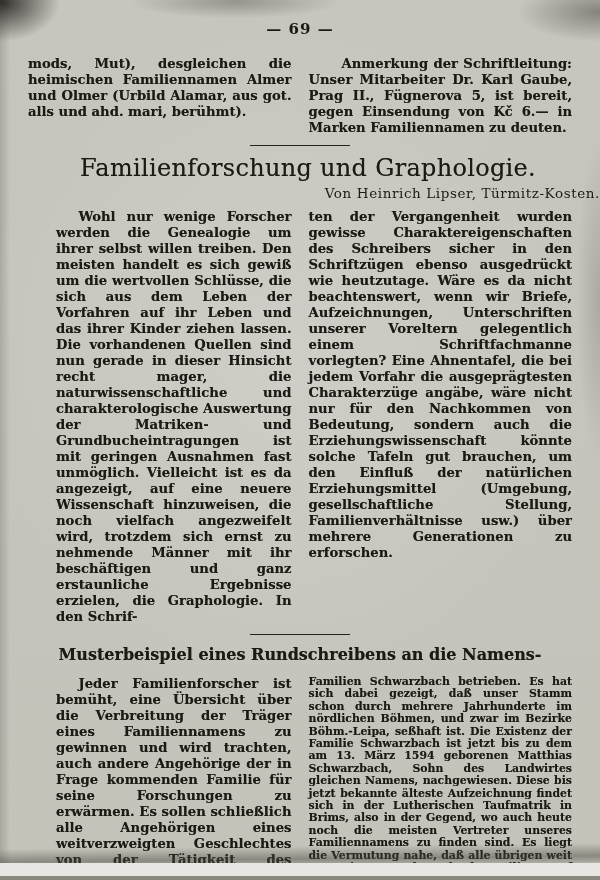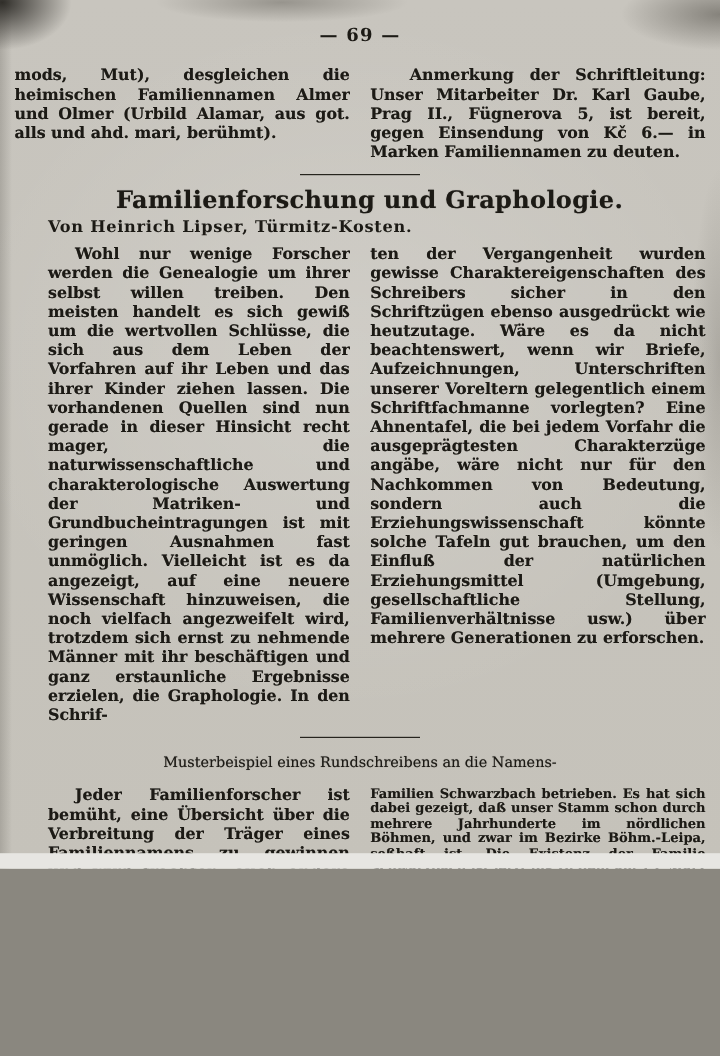--- a/index.html
+++ b/index.html
@@ -2,21 +2,21 @@
 <html lang="de"><head>
 <meta charset="utf-8">
 <style>
   html,body{margin:0;padding:0;}
   body{
     width:600px;height:880px;overflow:hidden;
     background:#8a877f;
     font-family:"DejaVu Serif","Liberation Serif",serif;
   }
   .page{
-    position:relative;width:600px;height:724px;overflow:hidden;
+    position:relative;width:600px;height:876px;overflow:hidden;
     background-color:#c8c5be;
     background-image:
       radial-gradient(ellipse 80px 55px at 2px 2px, rgba(30,28,24,0.88), rgba(30,28,24,0) 72%),
       radial-gradient(ellipse 140px 22px at 235px 2px, rgba(92,89,82,0.45), rgba(92,89,82,0) 75%),
       radial-gradient(ellipse 110px 40px at 600px 12px, rgba(68,65,58,0.5), rgba(68,65,58,0) 75%),
       radial-gradient(ellipse 30px 200px at 600px 300px, rgba(90,87,80,0.25), rgba(90,87,80,0) 80%),
       radial-gradient(ellipse 60% 45% at 48% 42%, rgba(255,255,255,0.16), rgba(255,255,255,0) 90%),
       linear-gradient(90deg, rgba(70,67,60,0.22) 0px, rgba(70,67,60,0) 10px),
       linear-gradient(#c8c5be,#c5c2ba);
     color:#1c1a15;
@@ -28,51 +28,51 @@
   }
   .bottom-strip{
     position:absolute;left:0;right:0;bottom:0;height:13px;
     background:#e7e6e2;
   }
   .page-number{
     margin-top:20px;text-align:center;
     font-size:15px;font-weight:bold;letter-spacing:1px;
   }
   .two-col{
-    display:flex;gap:17px;padding:0 12px;
+    display:flex;gap:17px;padding:0 28px;
   }
   .col{flex:1;min-width:0;}
   p{margin:0;text-align:justify;}
   .body-txt{
     font-size:13.2px;line-height:16px;font-weight:bold;
     text-shadow:0 0 0.5px rgba(28,26,21,0.55);
   }
   .small-txt{
     font-size:10.9px;line-height:12.4px;font-weight:bold;
     text-shadow:0 0 0.4px rgba(28,26,21,0.5);
   }
   .ind{text-indent:1.7em;margin-left:28px;}
   .ind-big{text-indent:2.5em;}
   .prelude{margin-top:18px;}
   .divider{
     width:100px;margin:9px auto 7px auto;
     border-top:1.6px solid #26241e;height:0;
   }
   .h1{
     margin:8px 0 3px 16px;text-align:center;
-    font-size:20px;font-weight:bold;letter-spacing:0.3px;
+    font-size:24px;font-weight:normal;letter-spacing:0.3px;
     text-shadow:0 0 0.6px rgba(28,26,21,0.6);
   }
   .byline{
-    margin:2px 0 8px 0;text-align:left;
-    font-size:13.5px;font-weight:bold;letter-spacing:0.6px;padding-left:40px;
+    margin:2px 0 8px 0;text-align:right;
+    font-size:13.5px;font-weight:normal;letter-spacing:0.6px;padding-left:40px;
   }
   .h2{
     margin:8px 10px 9px 10px;text-align:center;
-    font-size:12px;line-height:24px;font-weight:normal;
+    font-size:16px;line-height:24px;font-weight:bold;
     text-shadow:0 0 0.6px rgba(28,26,21,0.6);
   }
 </style>
 </head>
 <body>
 
 <div class="page">
 
   <div class="page-number">— 69 —</div>
 

